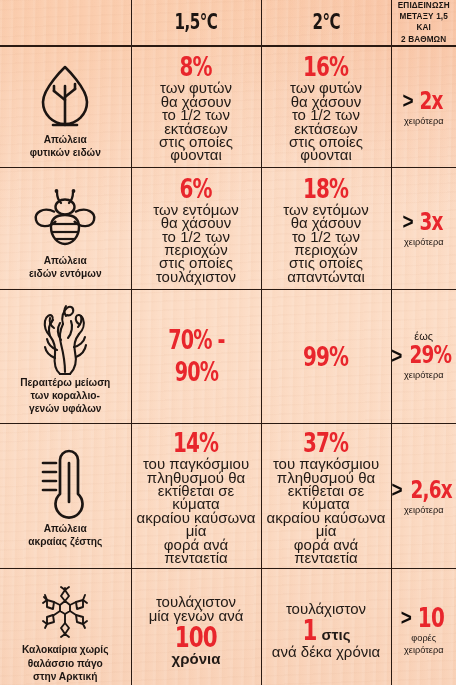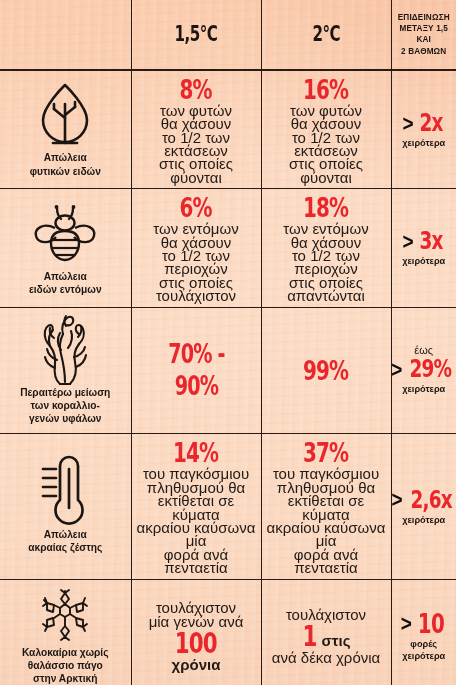--- a/index.html
+++ b/index.html
@@ -54,25 +54,25 @@
   .rowline td{border-bottom:1.3px solid #2a1a12;}
   .lastrow td{border-bottom:none;}
 
   .deg{
     font-family:"DejaVu Sans Condensed","Liberation Sans Narrow","Liberation Sans",sans-serif;
     font-weight:bold;font-size:21px;color:#1c1512;letter-spacing:-0.6px;
     transform:scaleX(.8);display:inline-block;
   }
   .hdr-small{
     font-size:8.2px;font-weight:bold;color:#1c1512;line-height:11.2px;
-    letter-spacing:.15px;padding:12px 3px;
+    letter-spacing:.15px;padding:0 3px;
   }
 
   td.cell{vertical-align:middle;text-align:center;padding:4px 5px;}
-  td.icell{vertical-align:middle;text-align:center;padding:8px 4px 8px;}
+  td.icell{vertical-align:middle;text-align:center;padding:16px 4px 8px;}
 
   .iconwrap{display:flex;align-items:center;justify-content:center;height:66px;}
   .cat{
     font-size:10.2px;font-weight:bold;color:#1c1512;line-height:13.2px;margin-top:4px;
   }
 
   .big{
     font-family:"DejaVu Sans Condensed","Liberation Sans Narrow","Liberation Sans",sans-serif;
     color:#e8262c;font-weight:bold;font-size:27px;line-height:29px;letter-spacing:-1px;
     transform:scaleX(.82);display:inline-block;
@@ -85,21 +85,21 @@
   .rflex{display:flex;align-items:center;justify-content:center;gap:3px;}
   .gt{
     font-family:"Liberation Sans",sans-serif;font-weight:bold;font-size:19px;color:#100c0a;
     line-height:19px;transform:scaleY(1.15);
   }
   .rbig{
     font-family:"DejaVu Sans Condensed","Liberation Sans Narrow","Liberation Sans",sans-serif;
     color:#e8262c;font-weight:bold;font-size:25px;line-height:26px;letter-spacing:-1px;
     transform:scaleX(.82);display:inline-block;
   }
-  .worse{font-size:9.2px;font-weight:bold;color:#1c1512;line-height:12px;margin-top:1px;}
+  .worse{font-size:9.2px;font-weight:normal;color:#1c1512;line-height:12px;margin-top:1px;}
   .pre{font-size:11px;color:#1c1512;line-height:11px;margin-bottom:0px;}
   .rstack{display:flex;flex-direction:column;}
   svg{display:block;}
 </style>
 </head>
 <body>
 
 <div class="sheet">
   <div class="grid">
   <table class="t">

